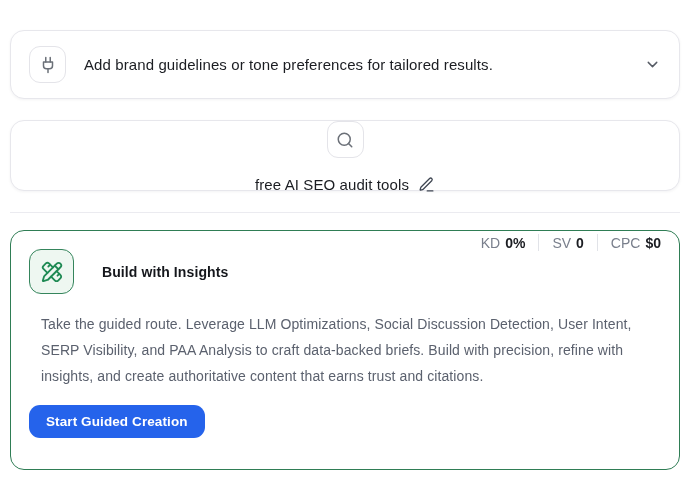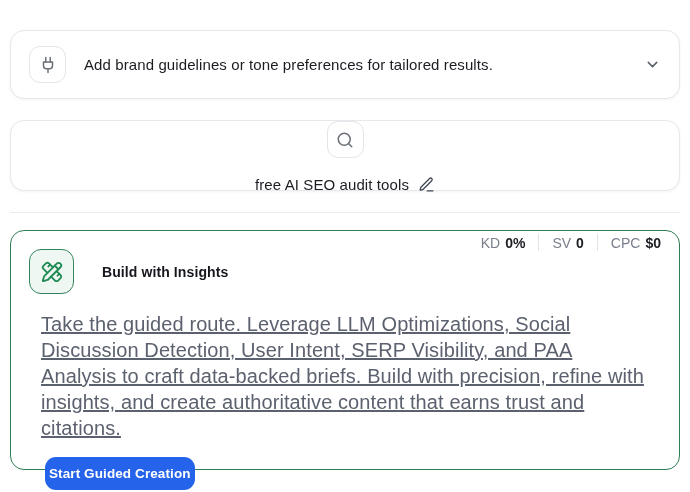--- a/index.html
+++ b/index.html
@@ -47,29 +47,28 @@
   }
   .ins-head{display:flex;align-items:center;gap:28px;}
   .ins-icon-box{
     width:45px;height:45px;border:1px solid #35855c;border-radius:12px;
     background:var(--green-icon-bg);display:flex;align-items:center;justify-content:center;
     color:var(--green-icon);
   }
   .ins-icon-box svg{width:22px;height:22px;}
   .ins-title{font-size:14px;font-weight:700;color:#15171c;letter-spacing:.1px;}
   .ins-desc{
-    margin:17px 14px 0 12px;font-size:20px;line-height:26px;color:var(--text-gray);
+    margin:17px 14px 0 12px;font-size:14px;line-height:26px;color:var(--text-gray);
     letter-spacing:.1px;
-    text-decoration:underline;
   }
   .cta-btn{
-    margin:16px 0 0 16px;display:inline-block;border:none;cursor:pointer;
+    margin:16px 0 0 0;display:inline-block;border:none;cursor:pointer;
     background:var(--accent-blue);color:#fff;font-family:"Liberation Sans",sans-serif;
     font-size:13.5px;font-weight:700;letter-spacing:.1px;
-    padding:9px 4px;border-radius:11px;
+    padding:9px 17px;border-radius:11px;
   }
 </style>
 </head>
 <body>
 
 <div class="page">
 
   <div class="bar-card">
     <span class="icon-box">
       <svg viewBox="0 0 24 24" fill="none" stroke="currentColor" stroke-width="2" stroke-linecap="round" stroke-linejoin="round">

